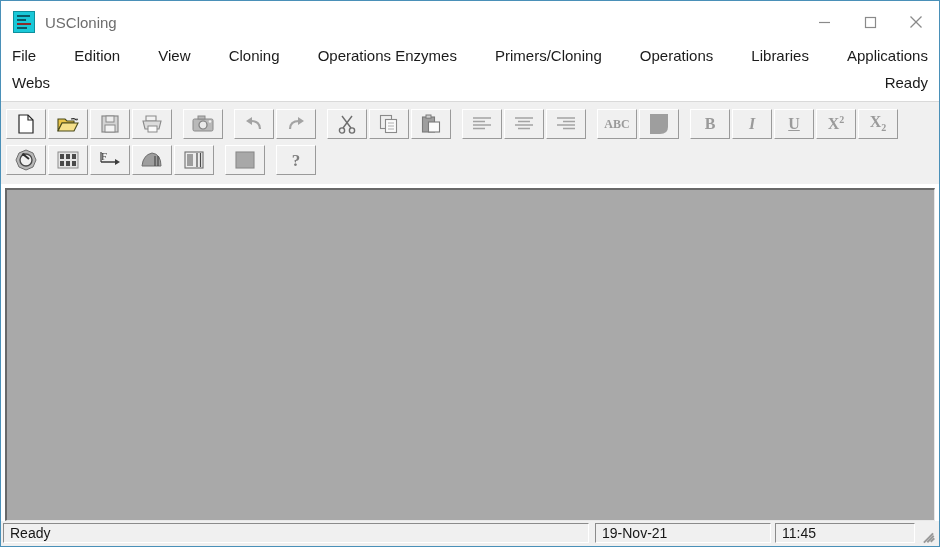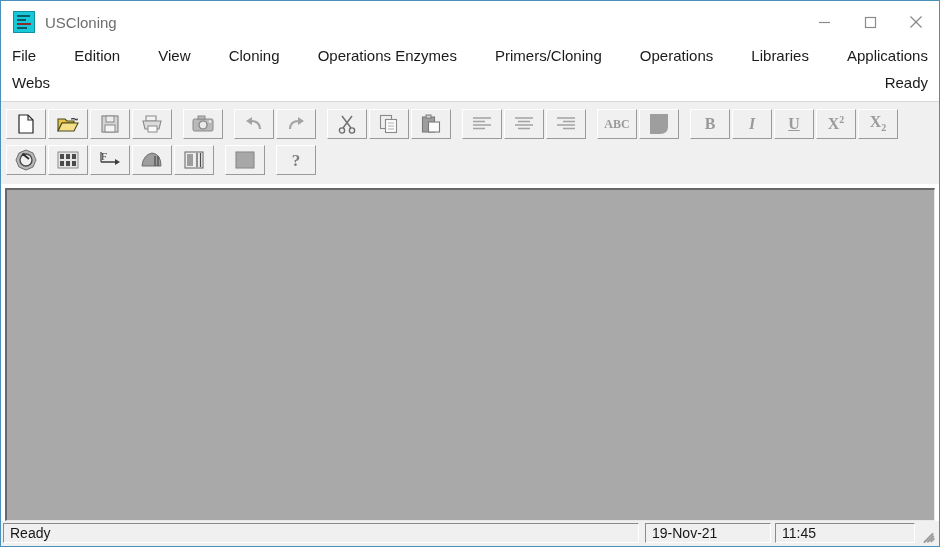--- a/index.html
+++ b/index.html
@@ -170,21 +170,21 @@
     box-sizing: border-box;
     display: flex;
     align-items: center;
     font-size: 14px;
     color: #161616;
     padding-left: 6px;
     font-family: "Liberation Sans", sans-serif;
     background: #f0f0f0;
   }
   .sb-status { flex: 1 1 auto; margin-right: 6px; }
-  .sb-date { width: 126px; margin-right: 4px; flex: 0 0 auto; }
+  .sb-date { width: 176px; margin-right: 4px; flex: 0 0 auto; }
   .sb-time { width: 140px; flex: 0 0 auto; }
   .sb-grip {
     width: 22px;
     flex: 0 0 auto;
     position: relative;
   }
   .sb-grip span {
     position: absolute;
     background: #9a9a9a;
     height: 2px;

